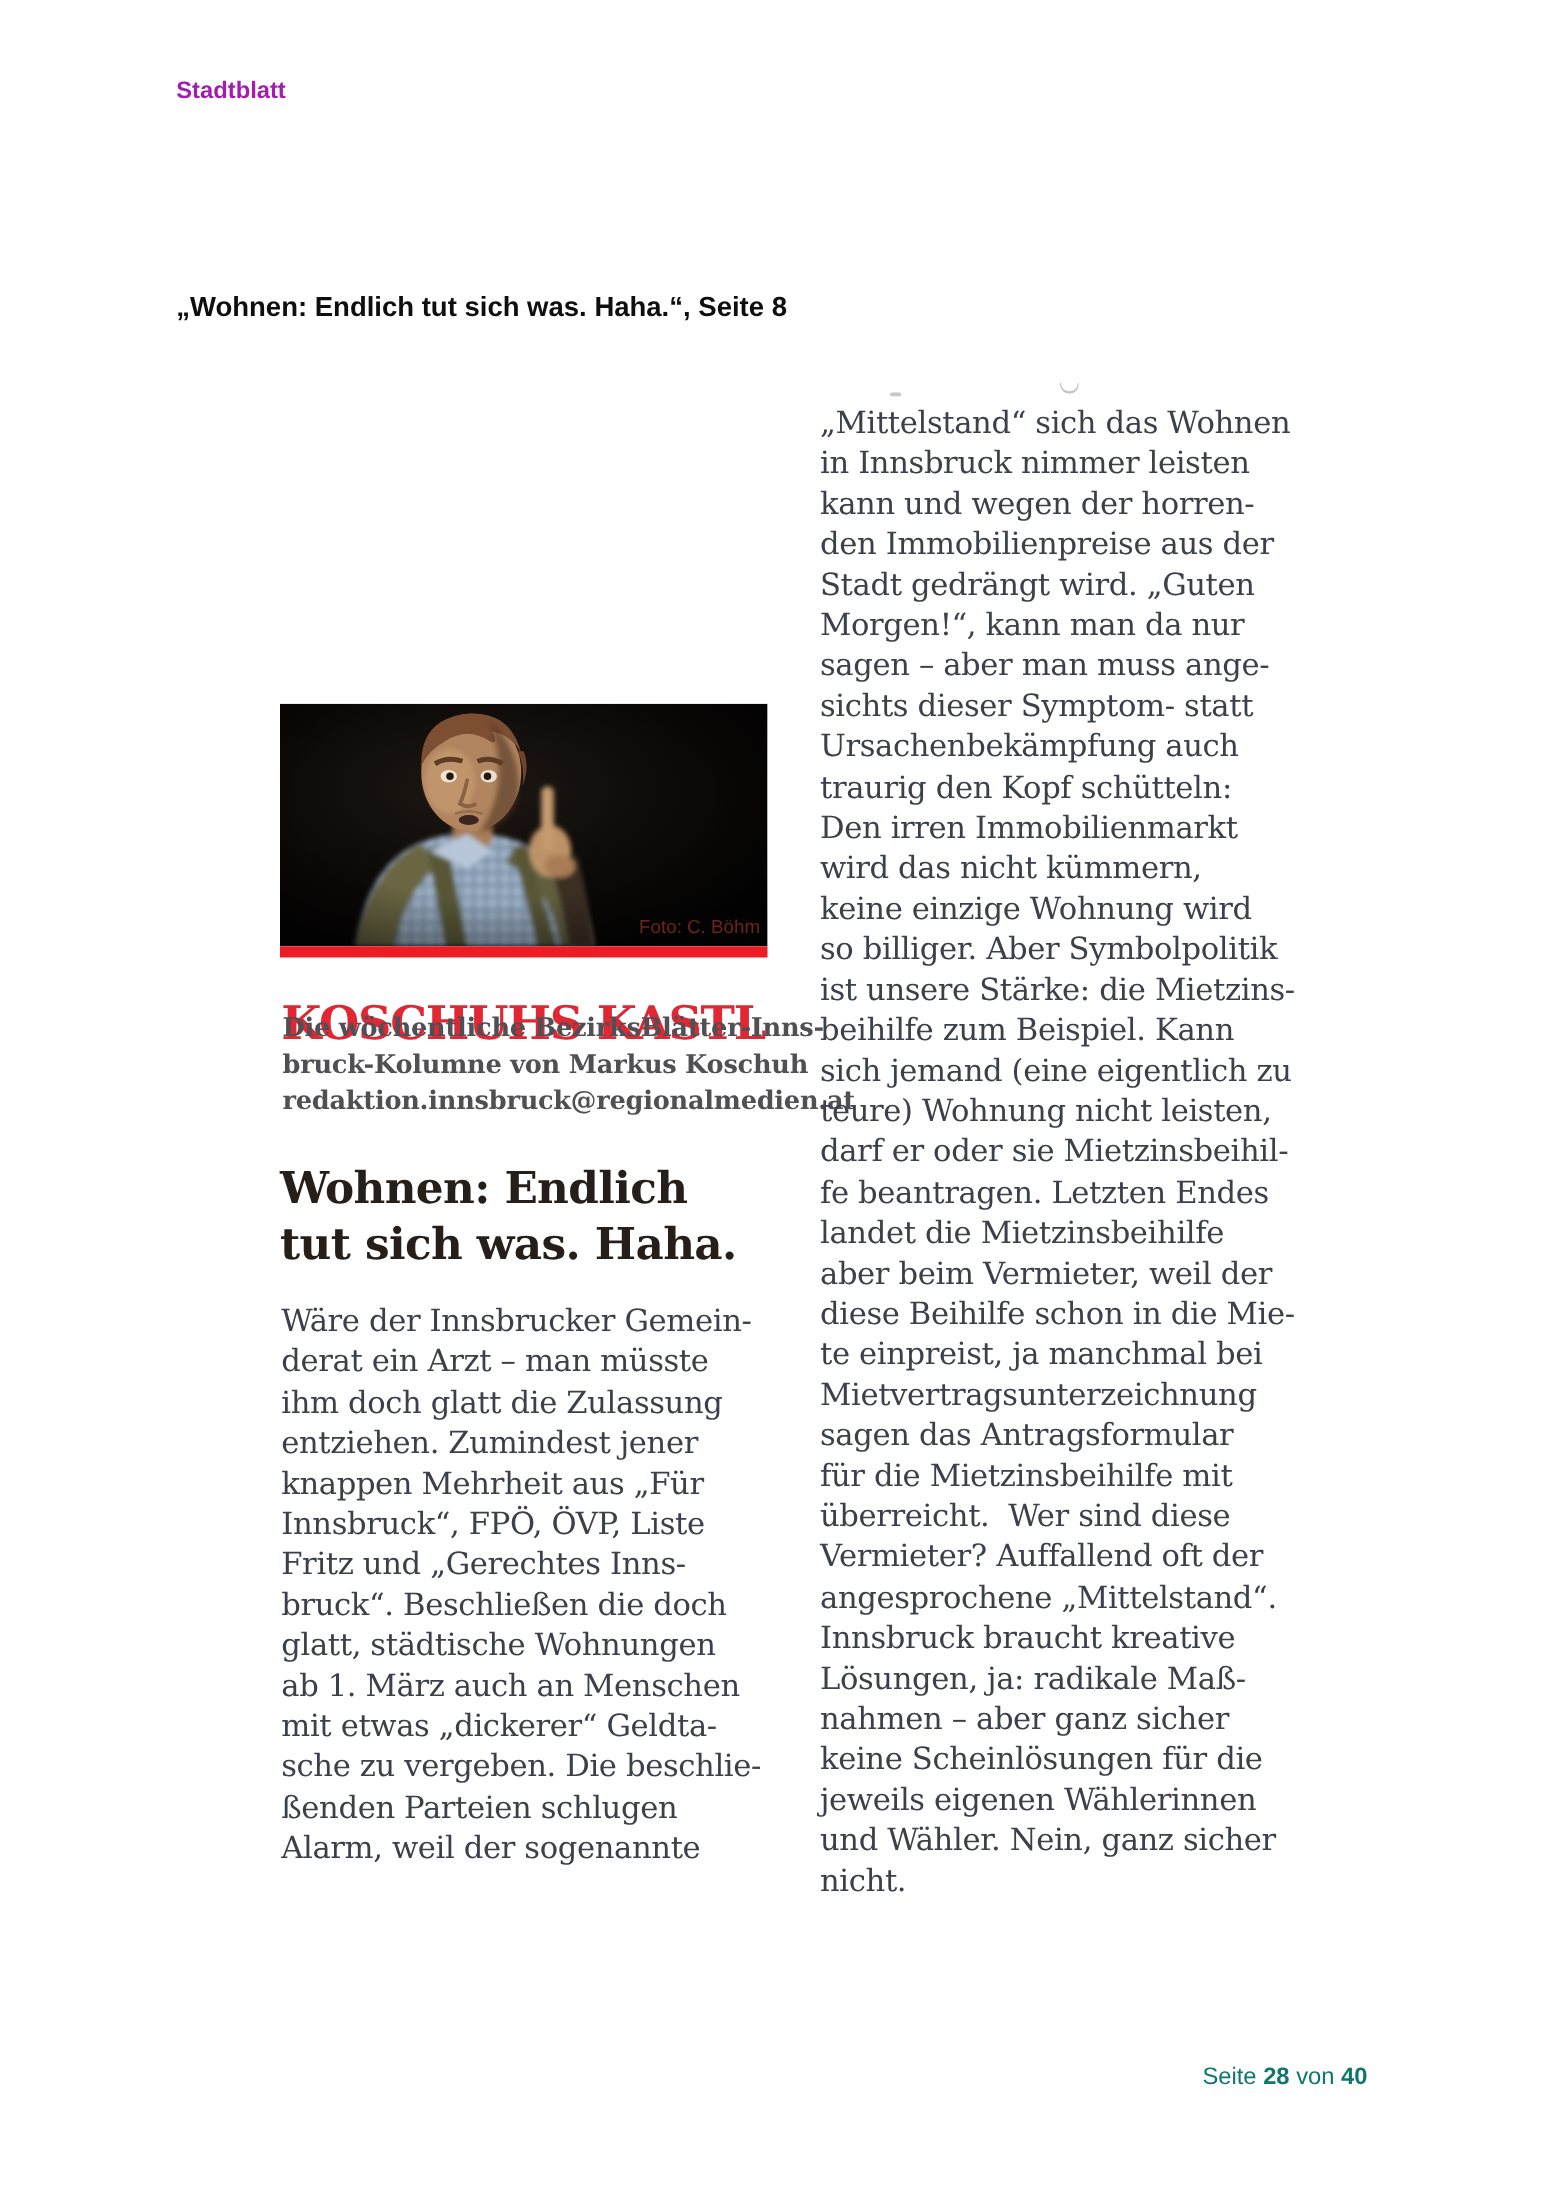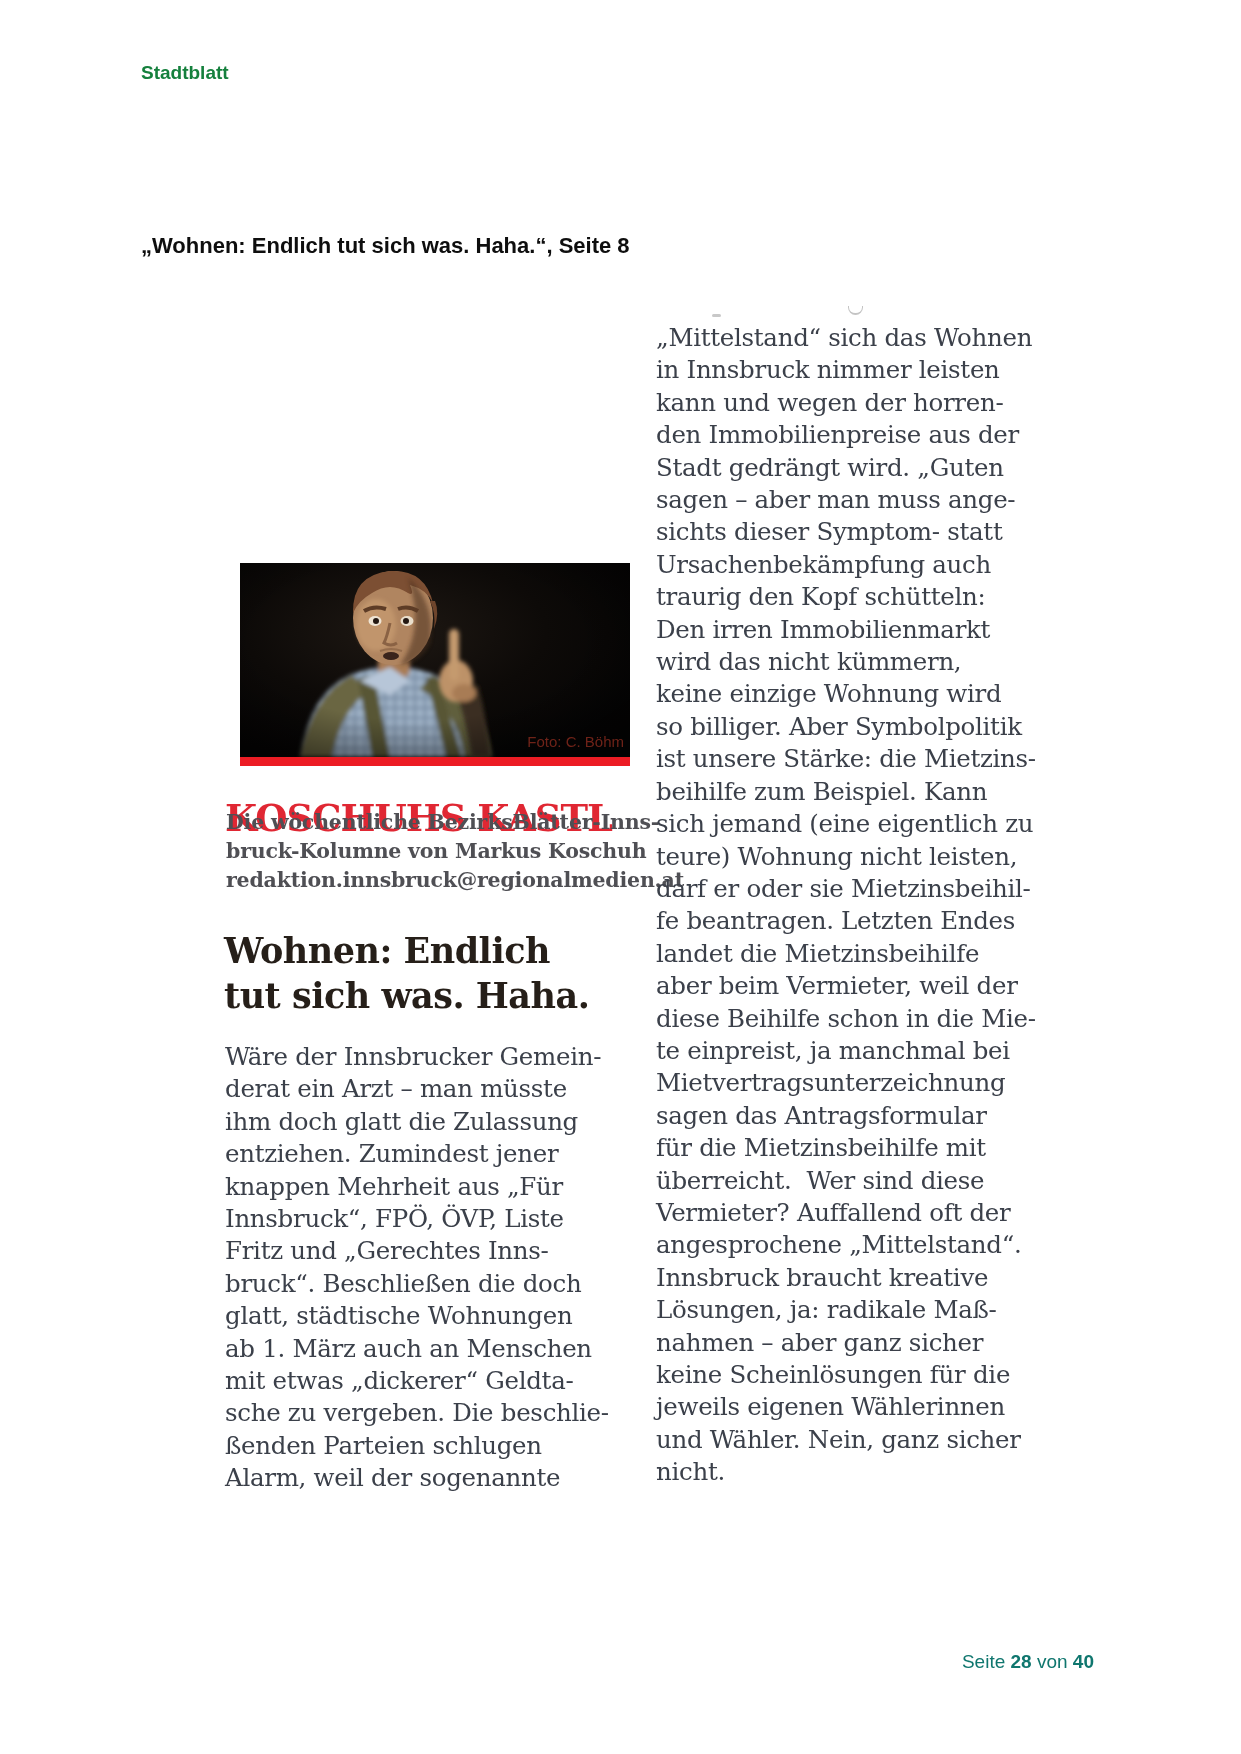--- a/index.html
+++ b/index.html
@@ -1,22 +1,22 @@
 <!DOCTYPE html>
 <html><head>
 <meta charset="utf-8">
 <style>
   html,body{margin:0;padding:0;background:#ffffff;}
   .page{position:relative;width:1241px;height:1754px;background:#ffffff;overflow:hidden;
         font-family:"Liberation Sans",sans-serif;color:#111;}
-  .header{position:absolute;left:141px;top:62px;font-size:19px;font-weight:bold;color:#15803d;}
+  .header{position:absolute;left:141px;top:62px;font-size:19px;font-weight:bold;color:#a21caf;}
   .doc-title{position:absolute;left:141px;top:233px;font-size:22px;font-weight:bold;color:#0e0e0e;}
 
   
-  .photo-wrap{position:absolute;left:240px;top:563px;width:390px;height:162px;}
+  .photo-wrap{position:absolute;left:224px;top:563px;width:390px;height:162px;}
   .photo-wrap svg{display:block;}
   .photo-credit{position:absolute;right:6px;top:170px;font-size:15px;color:#8a2b1e;opacity:.8;
                 font-family:"Liberation Sans",sans-serif;}
   .red-bar{position:absolute;left:0;top:194px;width:390px;height:9px;background:#ec1c24;}
 
   .serif{font-family:"DejaVu Serif","Liberation Serif",serif;}
   .kastl-title{position:absolute;left:225px;top:770px;font-size:37px;font-weight:bold;
                letter-spacing:-1px;color:#e02733;margin-top:26px;}
   .kastl-sub{position:absolute;left:226px;top:808px;font-size:20.5px;font-weight:bold;
              line-height:29px;letter-spacing:-0.2px;color:#4f4f54;}
@@ -138,20 +138,21 @@
     </div>
 
   <div class="frag-dash"></div>
   <div class="frag-curve"></div>
   <div class="right-col body-col serif">
       <div>„Mittelstand“ sich das Wohnen</div>
       <div>in Innsbruck nimmer leisten</div>
       <div>kann und wegen der horren-</div>
       <div>den Immobilienpreise aus der</div>
       <div>Stadt gedrängt wird. „Guten</div>
+      <div>Morgen!“, kann man da nur</div>
       <div>sagen – aber man muss ange-</div>
       <div>sichts dieser Symptom- statt</div>
       <div>Ursachenbekämpfung auch</div>
       <div>traurig den Kopf schütteln:</div>
       <div>Den irren Immobilienmarkt</div>
       <div>wird das nicht kümmern,</div>
       <div>keine einzige Wohnung wird</div>
       <div>so billiger. Aber Symbolpolitik</div>
       <div>ist unsere Stärke: die Mietzins-</div>
       <div>beihilfe zum Beispiel. Kann</div>

